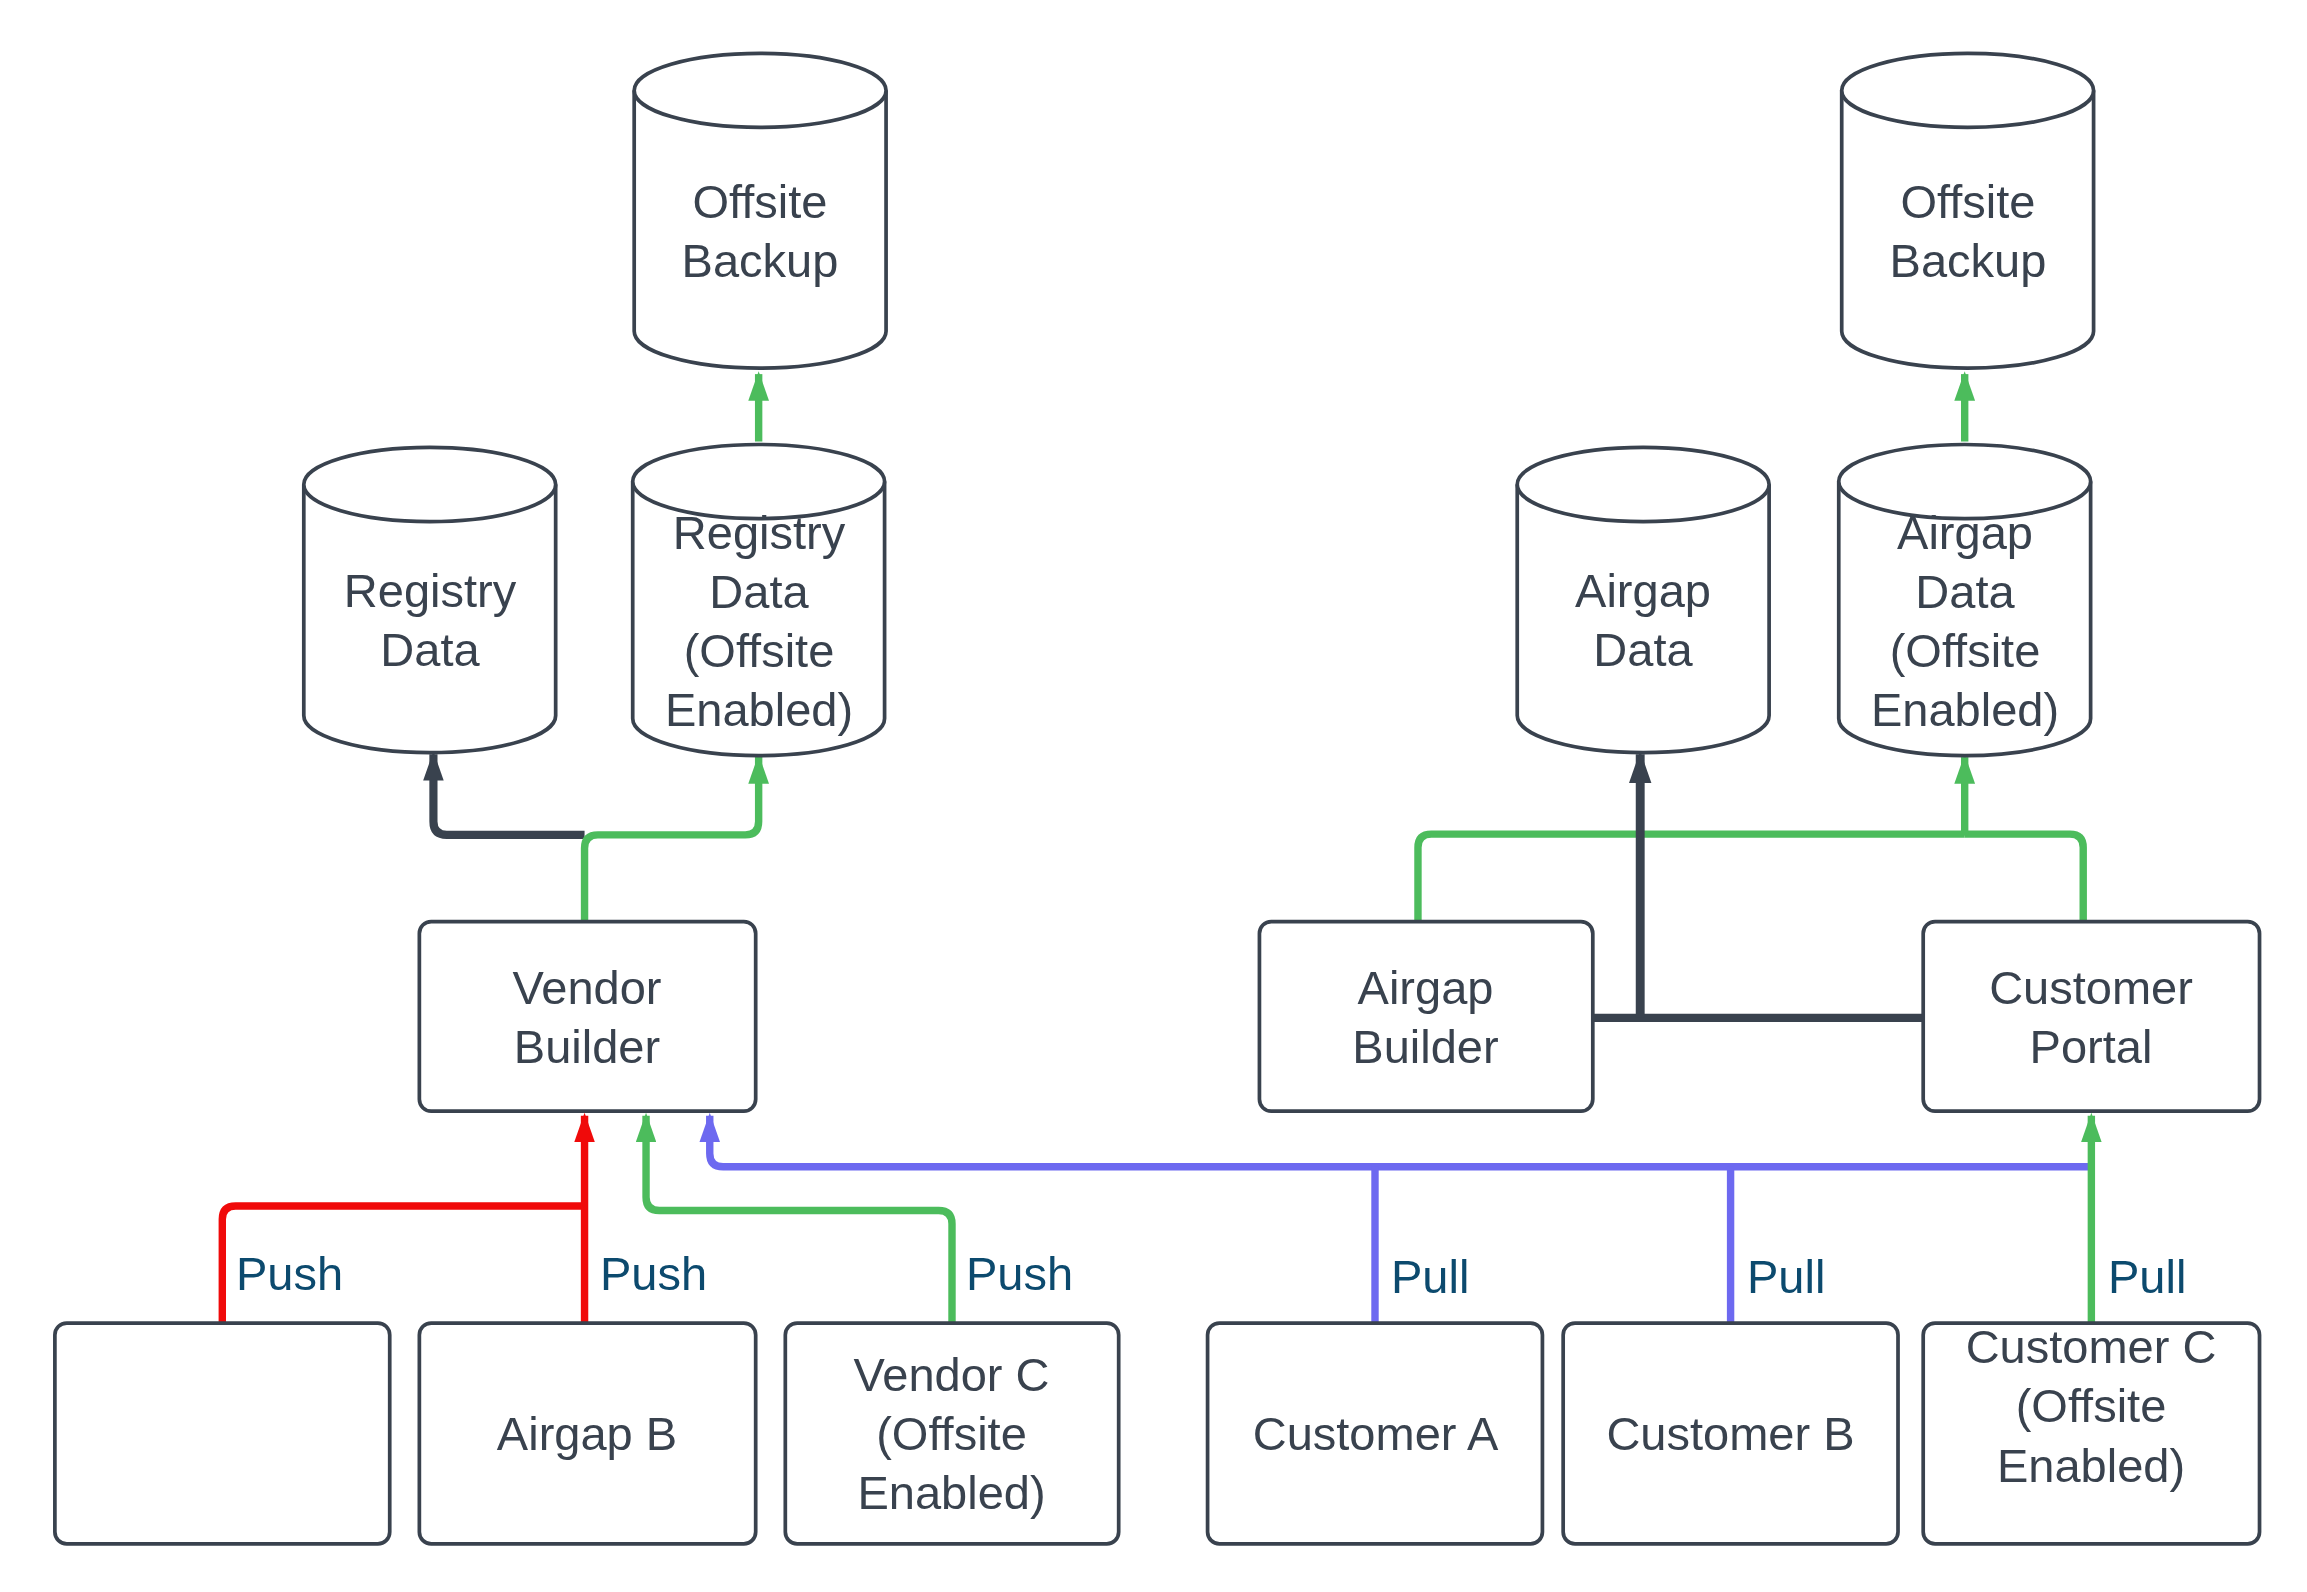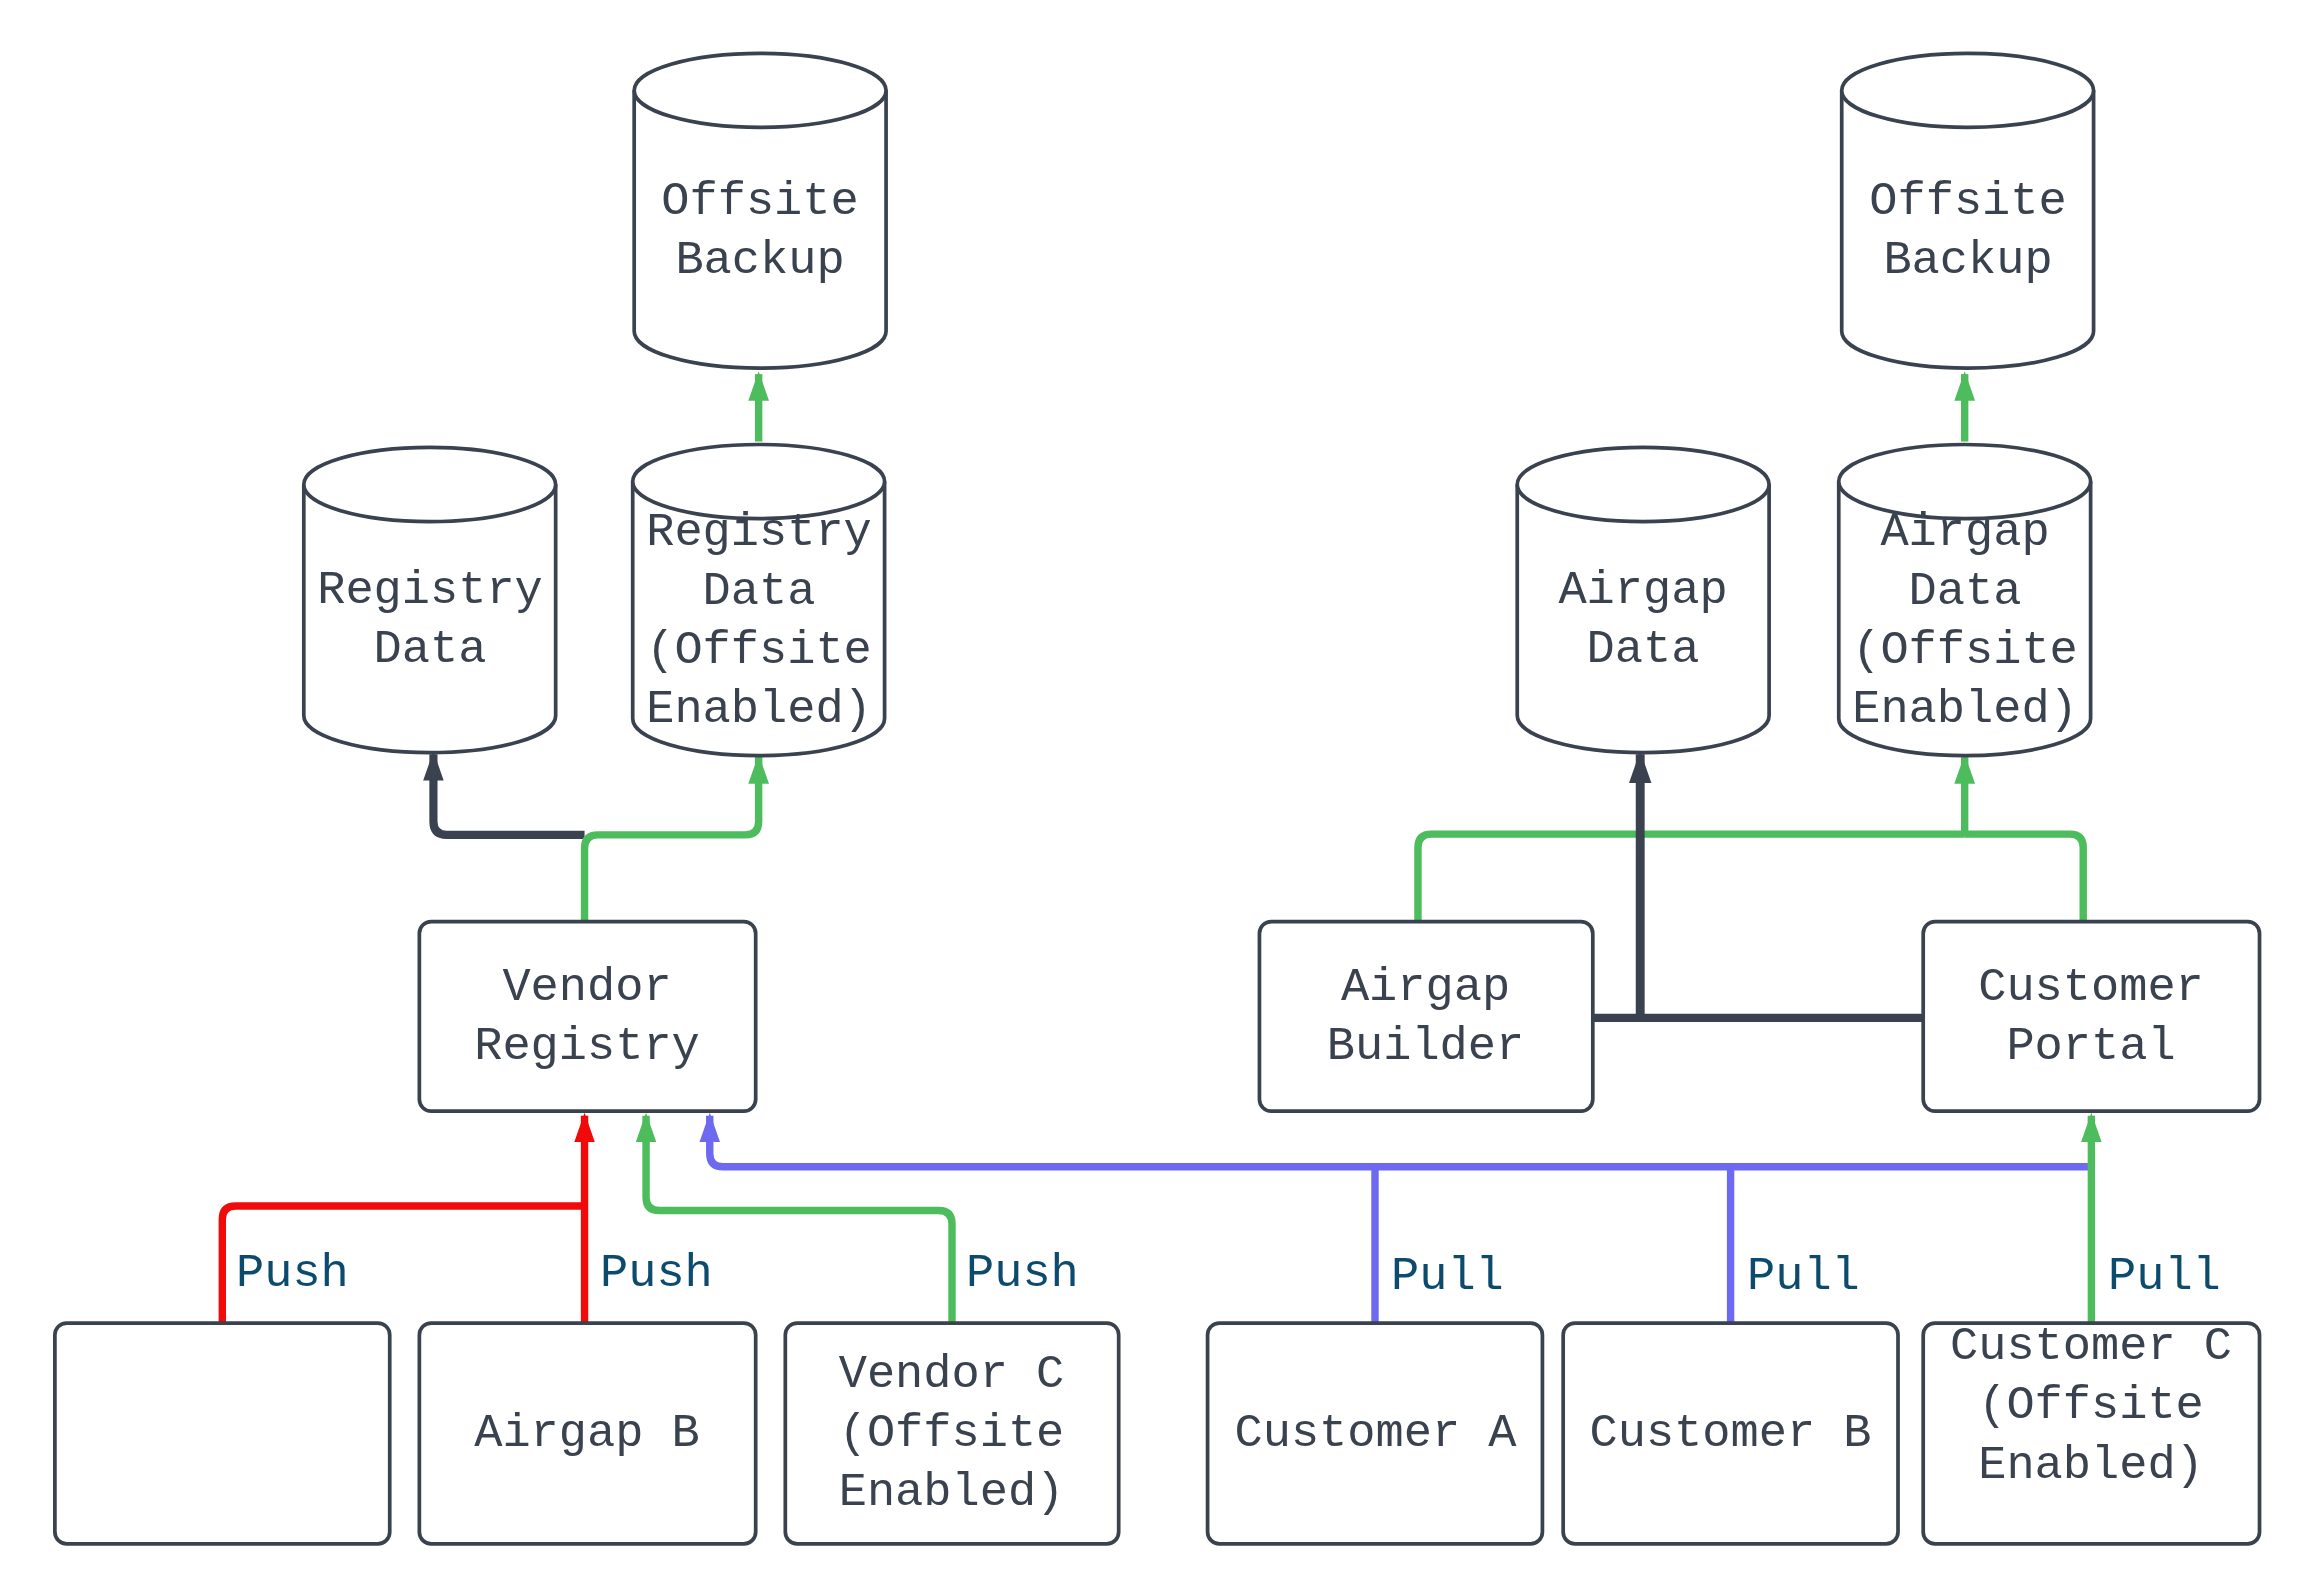--- a/index.html
+++ b/index.html
@@ -5,21 +5,21 @@
   html, body {
     margin: 0;
     padding: 0;
     background: #ffffff;
   }
   .diagram {
     position: relative;
     width: 2307px;
     height: 1592px;
     background: #ffffff;
-    font-family: Liberation Mono, monospace;
+    font-family: Liberation Sans, sans-serif;
     overflow: hidden;
   }
   .diagram svg {
     position: absolute;
     left: 0;
     top: 0;
   }
   .node-label {
     position: absolute;
     display: flex;
@@ -142,21 +142,21 @@
   <div class="node-label cyl-label" style="left:1517px; top:447px; width:252px; height:305px;">Airgap
 Data</div>
   <div class="node-label cyl-label" style="left:1839px; top:445px; width:252px; height:311px;">Airgap
 Data
 (Offsite
 Enabled)</div>
   <div class="node-label cyl-label" style="left:1842px; top:53px; width:252px; height:315px;">Offsite
 Backup</div>
 
   <div class="node-label" style="left:419px; top:922px; width:336px; height:190px;">Vendor
-Registry</div>
+Builder</div>
   <div class="node-label" style="left:1259px; top:922px; width:333px; height:190px;">Airgap
 Builder</div>
   <div class="node-label" style="left:1923px; top:922px; width:336px; height:190px;">Customer
 Portal</div>
 
   <div class="node-label" style="left:419px; top:1323px; width:336px; height:221px;">Airgap B</div>
   <div class="node-label" style="left:785px; top:1323px; width:333px; height:221px;">Vendor C
 (Offsite
 Enabled)</div>
   <div class="node-label" style="left:1208px; top:1323px; width:335px; height:221px;text-align:center;">Customer A</div>

